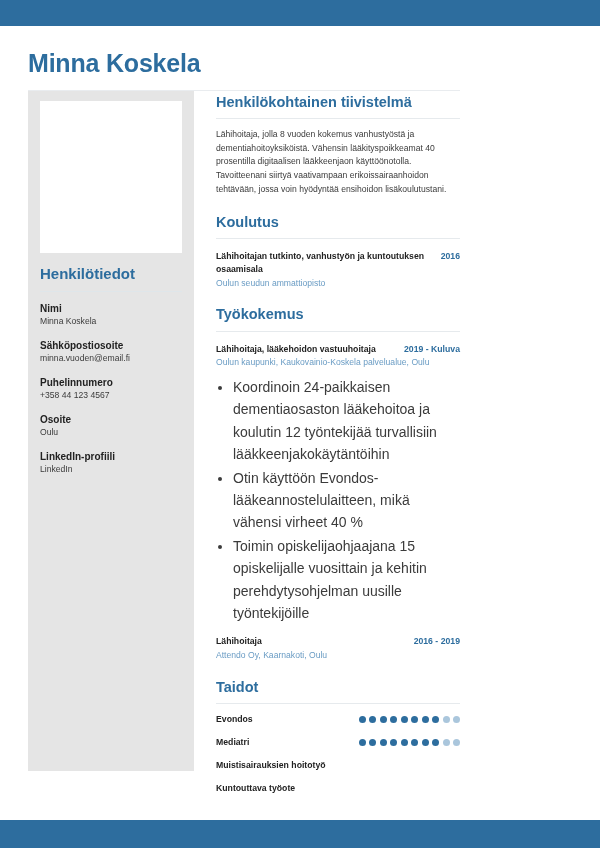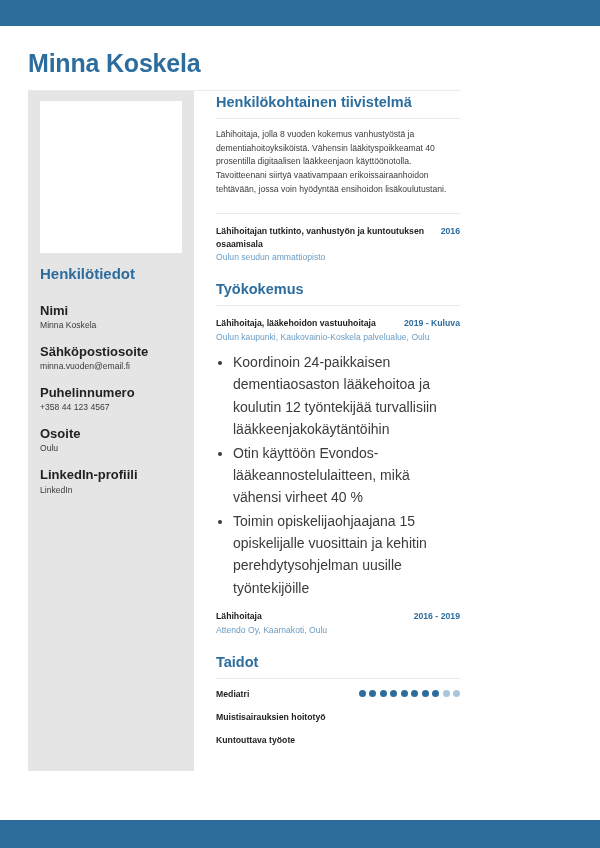--- a/index.html
+++ b/index.html
@@ -95,21 +95,21 @@
     line-height: 1.2;
   }
   .sidebar-rule {
     border-top: 1px solid #dfe6ea;
     margin: 8px 0 10px 0;
   }
   .contact-item {
     margin-bottom: 11px;
   }
   .contact-label {
-    font-size: 13px;
+    font-size: 10px;
     font-weight: bold;
     color: #222222;
     line-height: 1.35;
     margin-bottom: 1px;
   }
   .contact-value {
     font-size: 8.6px;
     color: #3b3b3b;
     line-height: 1.35;
     word-break: break-word;
@@ -259,20 +259,21 @@
 
       <main class="main">
 
         <section class="section">
           <h2 class="section-title">Henkilökohtainen tiivistelmä</h2>
           <div class="section-rule"></div>
           <p class="summary-text">Lähihoitaja, jolla 8 vuoden kokemus vanhustyöstä ja dementiahoitoyksiköistä. Vähensin lääkityspoikkeamat 40 prosentilla digitaalisen lääkkeenjaon käyttöönotolla. Tavoitteenani siirtyä vaativampaan erikoissairaanhoidon tehtävään, jossa voin hyödyntää ensihoidon lisäkoulutustani.</p>
         </section>
 
         <section class="section">
+          <h2 class="section-title">Koulutus</h2>
           <div class="section-rule"></div>
           <div id="education-list">
               <div class="entry">
                 <div class="entry-head">
                   <div class="entry-title">Lähihoitajan tutkinto, vanhustyön ja kuntoutuksen osaamisala</div>
                   <div class="entry-date">2016</div>
                 </div>
                 <div class="entry-sub">Oulun seudun ammattiopisto</div>
               </div>
             </div>
@@ -302,20 +303,35 @@
                 <div class="entry-sub">Attendo Oy, Kaarnakoti, Oulu</div>
               </div>
             </div>
         </section>
 
         <section class="section">
           <h2 class="section-title">Taidot</h2>
           <div class="section-rule"></div>
           <div id="skills-list">
               <div class="skill-row">
+                <div class="skill-name">Evondos</div>
+                <div class="dots">
+                  <span class="dot"></span>
+                  <span class="dot"></span>
+                  <span class="dot"></span>
+                  <span class="dot"></span>
+                  <span class="dot"></span>
+                  <span class="dot"></span>
+                  <span class="dot"></span>
+                  <span class="dot"></span>
+                  <span class="dot off"></span>
+                  <span class="dot off"></span>
+                </div>
+              </div>
+              <div class="skill-row">
                 <div class="skill-name">Mediatri</div>
                 <div class="dots">
                   <span class="dot"></span>
                   <span class="dot"></span>
                   <span class="dot"></span>
                   <span class="dot"></span>
                   <span class="dot"></span>
                   <span class="dot"></span>
                   <span class="dot"></span>
                   <span class="dot"></span>

